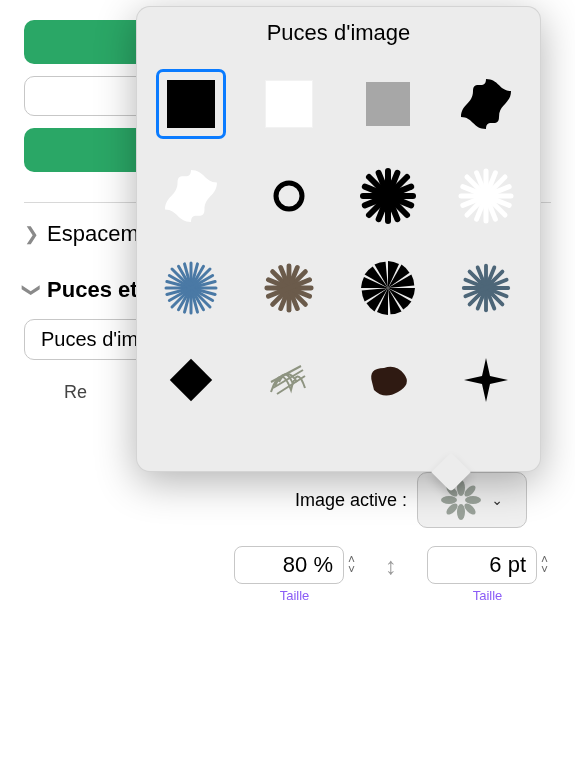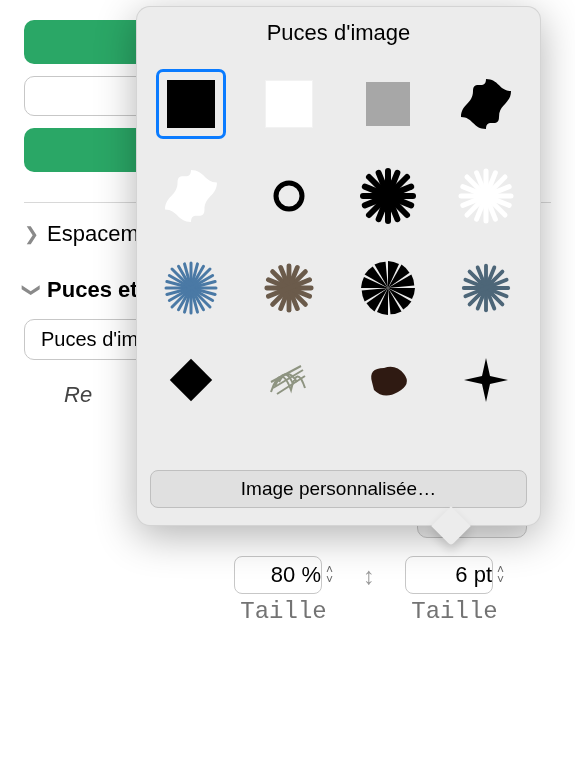--- a/index.html
+++ b/index.html
@@ -45,22 +45,21 @@
   .chev { color: #8a8a8a; font-size: 18px; }
   .pill {
     display: inline-block;
     background: #fff;
     border: 1px solid #c7c7c7;
     border-radius: 10px;
     padding: 8px 16px;
     font-size: 20px;
   }
   .sublabel {
-    font-size: 22px;
-    font-style: italic;
+    font-size: 18px;
   }
   .row2 {
     display: flex;
     align-items: center;
     gap: 10px;
     justify-content: flex-end;
     margin: 0 24px 8px 0;
   }
   .dropdown-swatch {
     width: 110px; height: 56px;
@@ -81,30 +80,30 @@
   }
   .segment-row {
     display: flex; gap: 30px;
     justify-content: flex-start;
     margin-left: 210px;
   }
   .spinbox {
     display: inline-flex; align-items: center; gap: 0;
   }
   .spin-field {
-    width: 88px; height: 38px; border:1px solid #c7c7c7; border-radius: 8px;
-    font-size: 22px; text-align: right; 
+    width: 110px; height: 38px; border:1px solid #c7c7c7; border-radius: 8px;
+    font-size: 22px; text-align: right; padding-right: 10px;
     display: inline-flex; align-items: center; justify-content: flex-end;
   }
   .spin-btns {
     display: inline-flex; flex-direction: column; margin-left: 4px;
     font-size: 12px; line-height: 10px; color: #666; cursor: pointer;
   }
   .col { display: flex; flex-direction: column; align-items: center; gap: 4px; }
-  .col .lbl { font-size: 24px; color: #737373; font-family: Liberation Mono, monospace; }
+  .col .lbl { font-size: 13px; color: #8b5cf6; }
   .arr-icon { font-size: 24px; color: #9a9a9a; }
 
   
   .popover {
     position: absolute;
     left: 136px;
     top: 6px;
     width: 405px;
     background: #ececec;
     border-radius: 14px;
@@ -392,15 +391,14 @@
     <div class="cell">
       <svg width="48" height="48" viewBox="0 0 48 48">
         <path d="M24 2 L28 20 L46 24 L28 28 L24 46 L20 28 L2 24 L20 20 Z" fill="#000"></path>
       </svg>
     </div>
 
     <div class="cell" style="grid-column:2">
       
     </div>
   </div>
-  <div class="custom-btn">Image personnalisée…</div>
   <div class="tail"></div>
 </div>
 
 </body></html>

